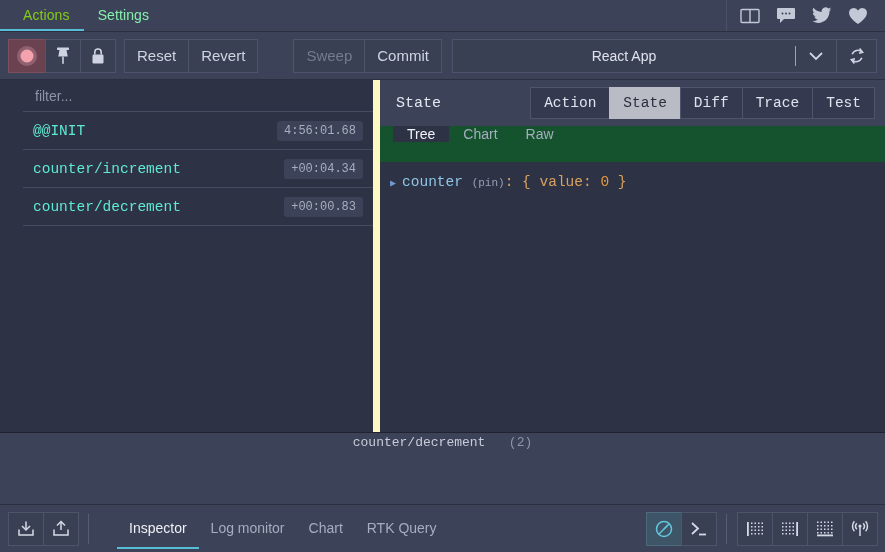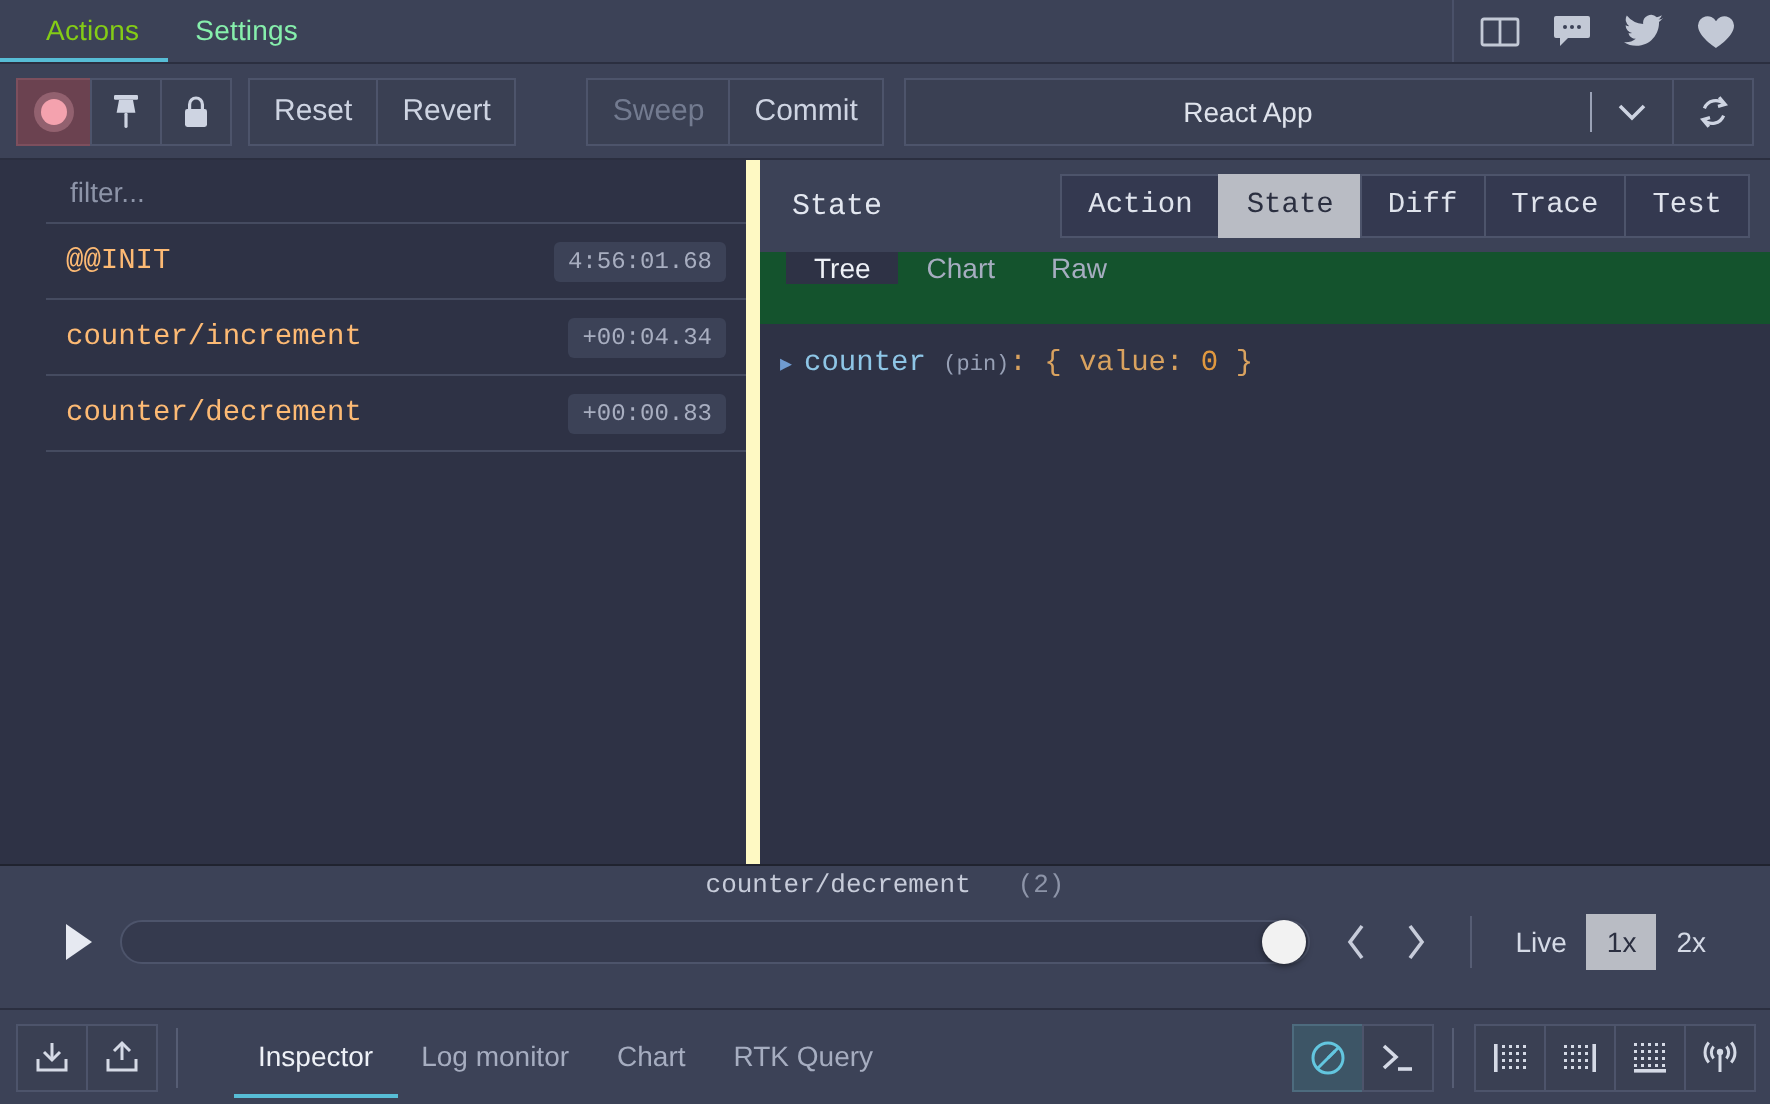--- a/index.html
+++ b/index.html
@@ -128,21 +128,21 @@
   .action-row {
     height: 38px;
     display: flex; align-items: center;
     padding: 0 10px;
     border-bottom: 1px solid #454b60;
     cursor: pointer;
   }
   .action-name {
     flex: 1 1 auto;
     font-family: "Liberation Mono", monospace;
-    font-size: 14.5px; color: #fdba74;
+    font-size: 14.5px; color: #5eead4;
   }
   .action-time {
     font-family: "Liberation Mono", monospace;
     font-size: 12px; color: #a8aec0;
     background: #3c4257;
     border-radius: 3px;
     padding: 3px 7px;
   }
 
   .right-pane {
@@ -446,47 +446,20 @@
         </div>
       </div>
     </div>
   </div>
 
   <div class="sliderbar">
     <div class="slider-caption">
       <span>counter/decrement</span>
       <span>&nbsp;</span>
       <span class="count">(2)</span>
-    </div>
-    <div class="slider-row">
-      <div class="play-btn">
-        <svg width="16" height="20" viewBox="0 0 16 20">
-            <polygon points="2,1 15,10 2,19" fill="currentColor"></polygon>
-          </svg>
-      </div>
-      <div class="track-wrap">
-        <div class="track"></div>
-        <div class="thumb"></div>
-      </div>
-      <div class="nav-chev">
-        <svg width="12" height="20" viewBox="0 0 12 20" fill="none" stroke="currentColor" stroke-width="1.8">
-          <polyline points="9,2 3,10 9,18"></polyline>
-        </svg>
-      </div>
-      <div class="nav-chev">
-        <svg width="12" height="20" viewBox="0 0 12 20" fill="none" stroke="currentColor" stroke-width="1.8">
-          <polyline points="3,2 9,10 3,18"></polyline>
-        </svg>
-      </div>
-      <div class="vsep"></div>
-      <div class="speed-group">
-        <div class="speed">Live</div>
-        <div class="speed active">1x</div>
-        <div class="speed">2x</div>
-      </div>
     </div>
   </div>
 
   <div class="bottombar">
     <div class="btn-group">
       <div class="bbtn">
         <svg width="20" height="20" viewBox="0 0 20 20" fill="none" stroke="currentColor" stroke-width="1.5">
           <polyline points="6,7 10,11 14,7"></polyline>
           <line x1="10" y1="2.5" x2="10" y2="11"></line>
           <polyline points="3,10.5 3,16 17,16 17,10.5"></polyline>

